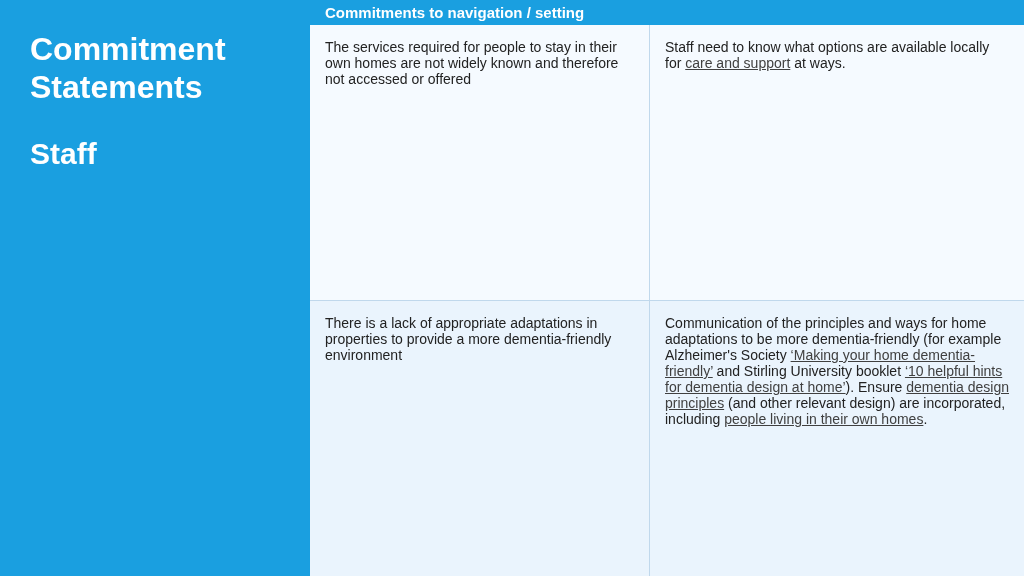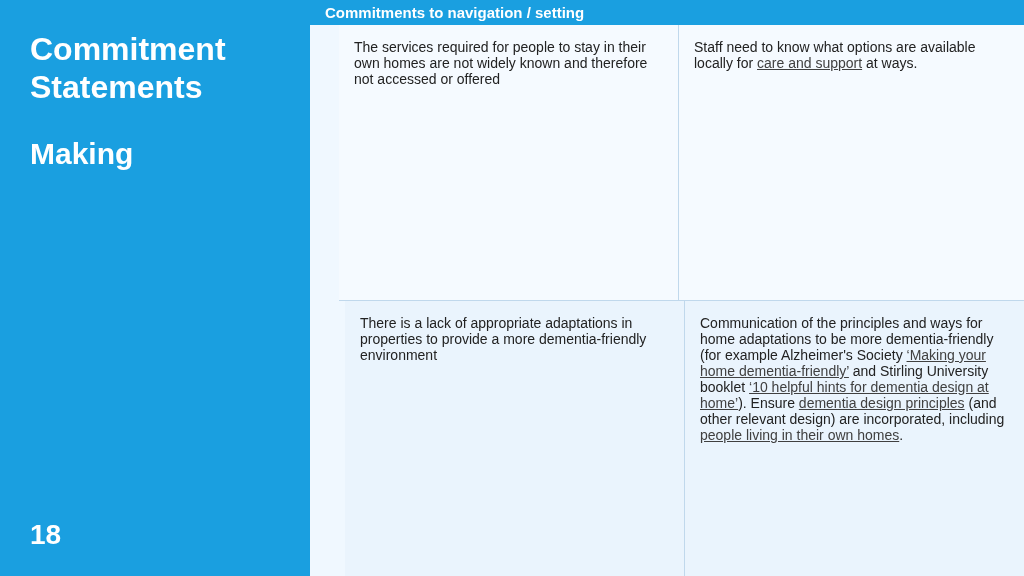--- a/index.html
+++ b/index.html
@@ -11,21 +11,21 @@
       overflow: hidden;
     }
 
     .sidebar {
       width: 310px;
       min-width: 310px;
       background-color: #1a9fe0;
       display: flex;
       flex-direction: column;
       justify-content: space-between;
-      padding: 30px 25px 25px 30px;
+      padding: 30px 25px 32px 30px;
     }
 
     .sidebar-top {}
 
     .sidebar-title {
       color: #ffffff;
       font-size: 32px;
       font-weight: bold;
       line-height: 1.2;
       margin-bottom: 30px;
@@ -55,32 +55,30 @@
       color: #ffffff;
       font-weight: bold;
       font-size: 15px;
       padding: 4px 15px;
     }
 
     .table-body {
       flex: 1;
       display: flex;
       flex-direction: column;
-      padding-left: 29px;
     }
 
     .table-row {
       display: flex;
       flex: 1;
       border-bottom: 1px solid #c0d8ec;
     }
 
     .table-row:last-child {
       border-bottom: none;
-      margin-left: 6px;
     }
 
     .col-left {
       width: 340px;
       min-width: 340px;
       padding: 14px 15px;
       font-size: 14px;
       color: #222222;
       border-right: 1px solid #c0d8ec;
       background-color: #f5faff;
@@ -103,23 +101,22 @@
     .row-2 .col-right {
       background-color: #eaf4fd;
     }
   </style>
 </head>
 <body>
 
 <div class="sidebar">
   <div class="sidebar-top">
     <div class="sidebar-title">Commitment Statements</div>
-    <div class="sidebar-subtitle">Making</div>
+    <div class="sidebar-subtitle">Staff</div>
   </div>
-  <div class="sidebar-page-number">18</div>
 </div>
 
 <div class="main-content">
   <div class="table-header">Commitments to navigation / setting</div>
   <div class="table-body">
 
     <div class="table-row row-1">
       <div class="col-left">
         <span>The services required for people to stay in their own homes are not widely known and therefore not accessed or offered</span>
       </div>

